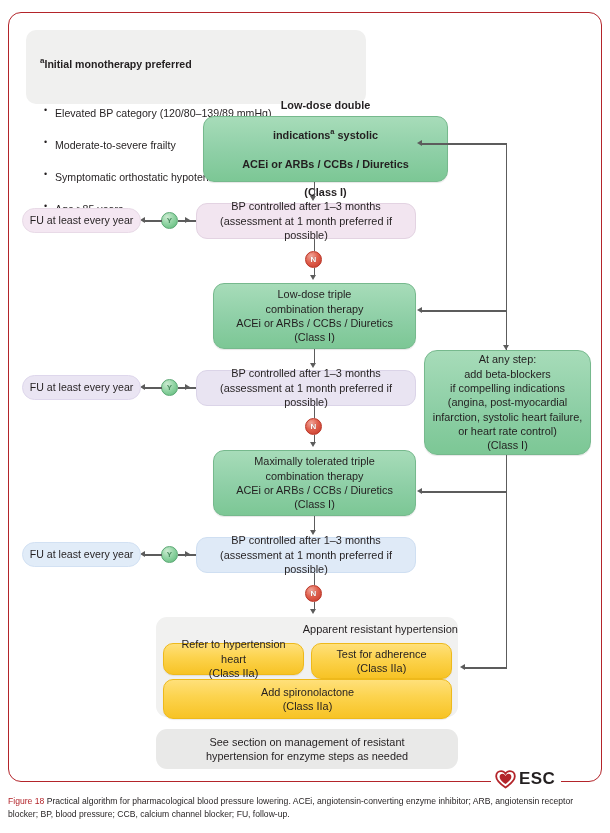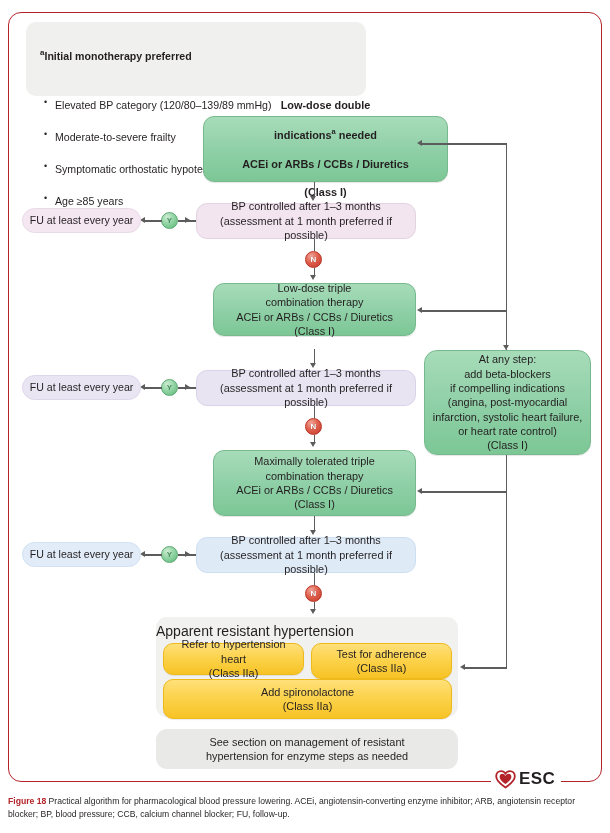--- a/index.html
+++ b/index.html
@@ -47,20 +47,21 @@
   .note-box {
     background: #f0f0ef;
     border-radius: 10px;
     font-size: 10.6px;
     color: #231f20;
     text-align: left;
     justify-content: flex-start;
     padding: 9px 12px 9px 14px;
     line-height: 1.52;
     display: block;
+    margin-top: 8px;
   }
   .note-box .note-title { font-weight: bold; }
   .note-box .note-title sup { font-size: 8px; vertical-align: super; }
   .note-box ul { margin: 1px 0 0 0; padding-left: 13px; list-style: none; }
   .note-box li { position: relative; padding-left: 2px; }
   .note-box li::before {
     content: "\2022";
     position: absolute; left: -9px; top: -1px;
     font-size: 9px;
   }
@@ -111,22 +112,22 @@
     border-radius: 11px;
   }
   .grey-box {
     background: #e9e9e8;
     border-radius: 11px;
     font-size: 10.9px;
   }
   .group-title {
     position: absolute;
     width: 100%;
-    text-align: left;
-    font-size: 14px;
+    text-align: right;
+    font-size: 11px;
   }
   .yellow-box {
     background: linear-gradient(180deg, #ffe07a 0%, #fcd34d 45%, #f7c325 100%);
     border: 1px solid #eeb91b;
     font-size: 10.9px;
     border-radius: 10px;
     box-shadow: 0 1px 1px rgba(0,0,0,0.08);
   }
 
   
@@ -194,21 +195,21 @@
   
   #caption {
     position: absolute;
     left: 8px; top: 795px;
     width: 594px;
     font-size: 8.6px;
     line-height: 1.55;
     color: #231f20;
   }
   #caption .cap-label {
-    font-weight: bold;
+    font-weight: normal;
     color: #b3242a;
   }
 </style>
 </head>
 <body>
 
 <div id="canvas">
 
   <div class="node note-box" style="left:26px; top:22px; width:340px; height:74px;">
     <div class="note-title"><sup>a</sup><span>Initial monotherapy preferred</span></div>
@@ -216,21 +217,21 @@
       <li>Elevated BP category (120/80–139/89 mmHg)</li>
       <li>Moderate-to-severe frailty</li>
       <li>Symptomatic orthostatic hypotension</li>
       <li>Age ≥85 years</li>
     </ul>
   </div>
 
   <div class="node green-box" style="left:203px; top:116px; width:245px; height:66px;font-weight:bold;">
     <div style="text-align:center;">
       <div>Low-dose double</div>
-      <div><span>indications</span><sup style="font-size:7.5px;">a</sup><span> needed</span></div>
+      <div><span>indications</span><sup style="font-size:7.5px;">a</sup><span> systolic</span></div>
       <div>ACEi or ARBs / CCBs / Diuretics</div>
       <div>(Class I)</div>
     </div>
   </div>
 
   <div class="ln ln-v" style="left:313.5px; top:182px; height:15px;"></div>
   <div class="arrow arrow-down" style="left:310.4px; top:196px;"></div>
 
   <div class="node pink-box" style="left:196px; top:203px; width:220px; height:36px;">BP controlled after 1–3 months
 (assessment at 1 month preferred if possible)</div>
@@ -241,21 +242,21 @@
   <div class="ln ln-h" style="left:143px; top:220.4px; width:19px;"></div>
   <div class="arrow arrow-left" style="left:140px; top:217.4px;"></div>
 
   <div class="node fu-pink" style="left:22px; top:208px; width:119px; height:25px;">FU at least every year</div>
 
   <div class="ln ln-v" style="left:313.5px; top:239px; height:12px;"></div>
   <div class="pip pip-n" style="left:305px; top:251px;">N</div>
   <div class="ln ln-v" style="left:313.5px; top:268px; height:8px;"></div>
   <div class="arrow arrow-down" style="left:310.4px; top:275px;"></div>
 
-  <div class="node green-box" style="left:213px; top:283px; width:203px; height:53px;">Low-dose triple
+  <div class="node green-box" style="left:213px; top:283px; width:203px; height:66px;">Low-dose triple
 combination therapy
 ACEi or ARBs / CCBs / Diuretics
 (Class I)</div>
 
   <div class="ln ln-v" style="left:313.5px; top:349px; height:15px;"></div>
   <div class="arrow arrow-down" style="left:310.4px; top:363px;"></div>
 
   <div class="node lav-box" style="left:196px; top:370px; width:220px; height:36px;">BP controlled after 1–3 months
 (assessment at 1 month preferred if possible)</div>
 

